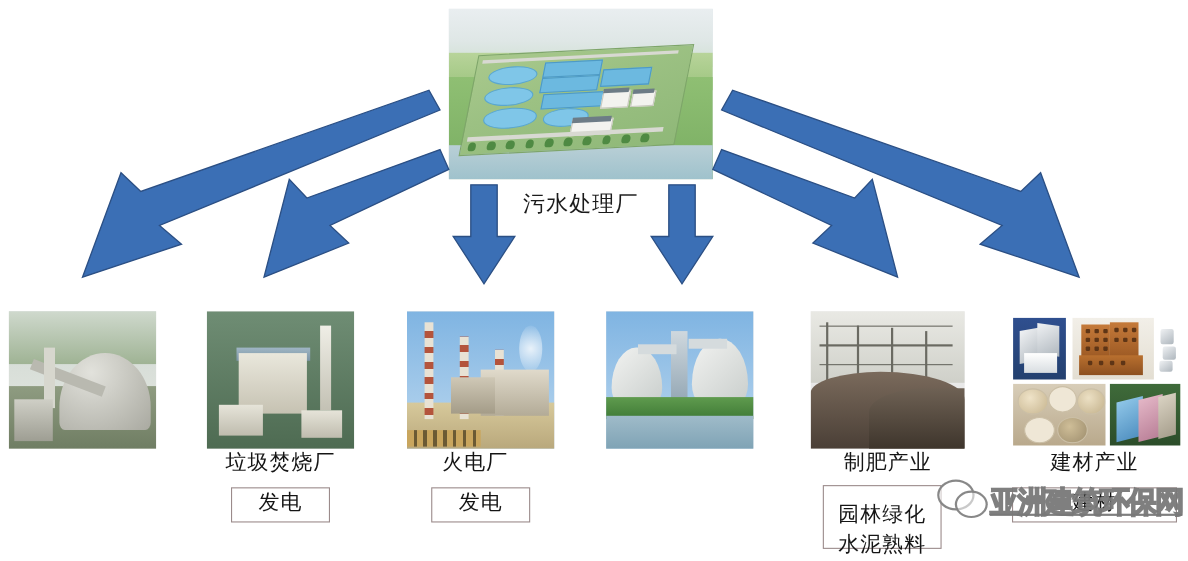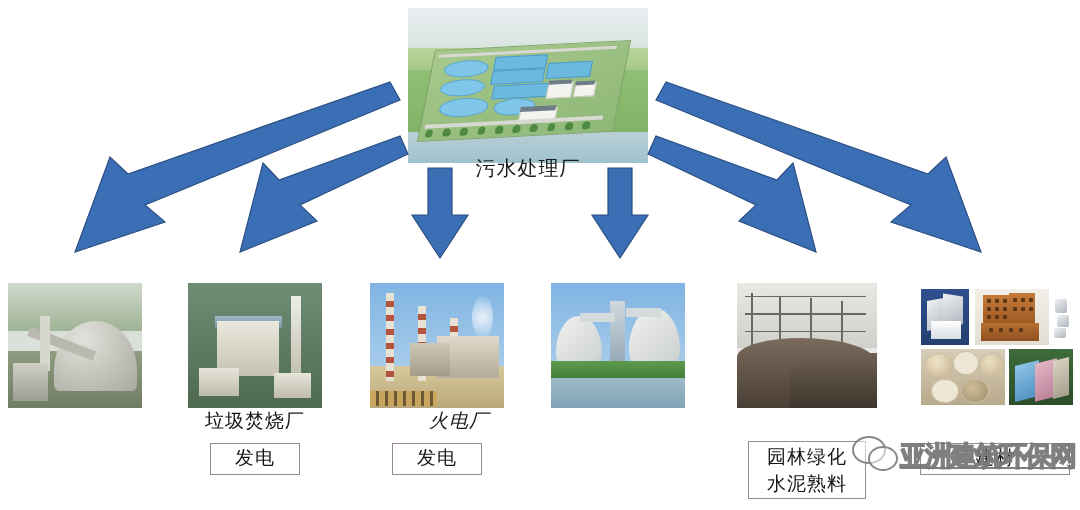--- a/index.html
+++ b/index.html
@@ -34,21 +34,21 @@
     border:1px solid #7ea56a;
   }
   .tank{position:absolute;background:#7fc6e8;border:1px solid #5aa7cf;border-radius:50%;}
   .rect{position:absolute;background:#6cb9e0;border:1px solid #4e9ac4;}
   .bldg{position:absolute;background:#f3f3ef;border:1px solid #c9c9bf;}
   .roof{position:absolute;background:#6d7c86;}
   .road{position:absolute;background:#d8d9d2;}
   .tree{position:absolute;background:#4f8a43;border-radius:50% 50% 40% 40%;}
 
   .hero-label{
-    position:absolute;left:408px;top:156px;width:240px;
+    position:absolute;left:408px;top:174px;width:240px;
     text-align:center;font-size:20px;color:#1b1b1b;letter-spacing:1px;
     line-height:24px;
   }
 
   
   .arrows{position:absolute;left:0;top:0;width:1080px;height:510px;}
 
   
   .thumb{
     position:absolute;overflow:hidden;border:0;
@@ -241,21 +241,21 @@
     <div class="sky-blue"></div>
     <div class="pp-smoke"></div>
     <div class="pp-ground"></div>
     <div class="pp-stack" style="left:12%;top:8%;height:70%;"></div>
     <div class="pp-stack" style="left:36%;top:18%;height:60%;"></div>
     <div class="pp-stack" style="left:60%;top:28%;height:48%;"></div>
     <div class="pp-body"></div>
     <div class="pp-body2"></div>
     <div class="pp-wall"></div>
   </div>
-  <div class="cap" style="left:392px;top:410px;width:134px;font-style:italic;">火电厂</div>
+  <div class="cap" style="left:365px;top:410px;width:134px;">火电厂</div>
   <div class="tagbox" style="left:392px;top:443px;width:90px;height:32px;">发电</div>
 
   <div class="thumb" style="left:551px;top:283px;width:134px;height:125px;">
     <div class="sky-blue"></div>
     <div class="dg-egg" style="left:4%;top:26%;width:34%;height:48%;"></div>
     <div class="dg-egg" style="right:4%;top:20%;width:38%;height:54%;"></div>
     <div class="dg-tower"></div>
     <div class="dg-arm" style="left:22%;top:24%;width:26%;"></div>
     <div class="dg-arm" style="right:18%;top:20%;width:26%;"></div>
     <div class="dg-green"></div>
@@ -267,21 +267,22 @@
     <div class="cp-truss" style="left:10%;top:8%;width:1.5%;height:46%;"></div>
     <div class="cp-truss" style="left:30%;top:10%;width:1.5%;height:44%;"></div>
     <div class="cp-truss" style="left:52%;top:12%;width:1.5%;height:42%;"></div>
     <div class="cp-truss" style="left:74%;top:14%;width:1.5%;height:40%;"></div>
     <div class="cp-truss" style="left:6%;top:10%;width:86%;height:1.5%;"></div>
     <div class="cp-truss" style="left:6%;top:24%;width:86%;height:1.2%;"></div>
     <div class="cp-truss" style="left:6%;top:38%;width:86%;height:1.2%;"></div>
     <div class="cp-pile"></div>
     <div class="cp-pile2"></div>
   </div>
-  <div class="tagbox" style="left:748px;top:441px;width:118px;height:58px;line-height:27px;padding-top:1px;">
+  <div class="cap" style="left:732px;top:410px;width:150px;">制肥产业</div>
+  <div class="tagbox" style="left:748px;top:441px;width:108px;height:58px;line-height:27px;padding-top:13px;">
     <div>园林绿化</div>
     <div>水泥熟料</div>
   </div>
 
   <div class="thumb" style="left:915px;top:283px;width:160px;height:125px;background:#ffffff;">
     <div class="bm bm-blocks" style="left:6px;top:6px;width:48px;height:56px;">
       <div class="blk" style="left:6px;top:10px;width:22px;height:30px;transform:skewY(-10deg);"></div>
       <div class="blk" style="left:22px;top:6px;width:20px;height:28px;transform:skewY(8deg);"></div>
       <div class="blk" style="left:10px;top:32px;width:30px;height:18px;background:linear-gradient(#ffffff,#d8dde1);"></div>
     </div>
@@ -331,20 +332,21 @@
     </div>
     <div class="bm bm-tile" style="left:94px;top:66px;width:64px;height:56px;">
       <div class="pav" style="left:6px;top:14px;width:24px;height:36px;
         background:linear-gradient(160deg,#8fc6e8,#4f8fc0);transform:skewY(-14deg);"></div>
       <div class="pav" style="left:26px;top:12px;width:22px;height:38px;
         background:linear-gradient(160deg,#e3b6c6,#b97f97);transform:skewY(-14deg);"></div>
       <div class="pav" style="left:44px;top:10px;width:16px;height:38px;
         background:linear-gradient(160deg,#d9d2c2,#a79f8d);transform:skewY(-14deg);"></div>
     </div>
   </div>
+  <div class="cap" style="left:915px;top:410px;width:160px;">建材产业</div>
   <div class="tagbox" style="left:920px;top:443px;width:150px;height:32px;">建材</div>
 
   <div class="wm">
     <div class="wm-bub" style="left:0px;top:4px;width:30px;height:24px;"></div>
     <div class="wm-bub" style="left:16px;top:14px;width:26px;height:21px;"></div>
     <div class="wm-text">亚洲建筑环保网</div>
   </div>
 
 </div>
 

